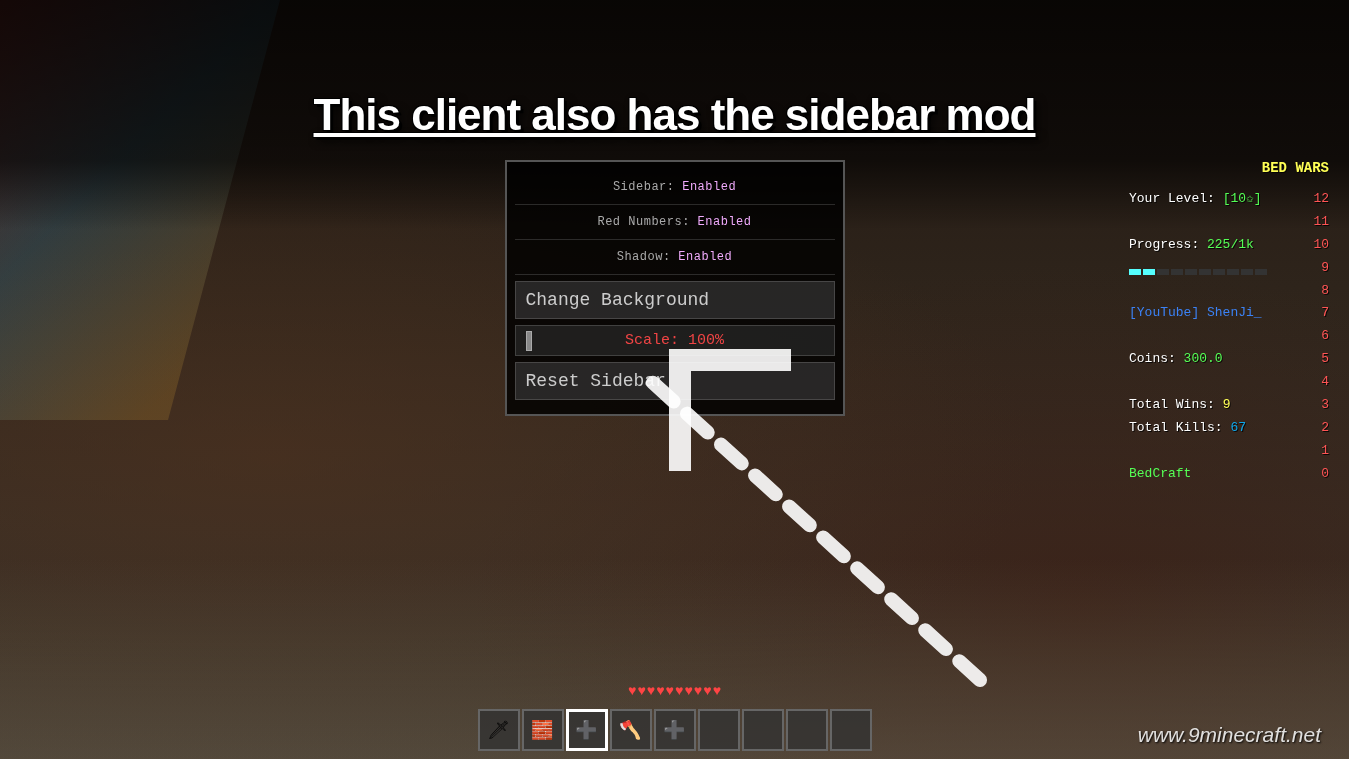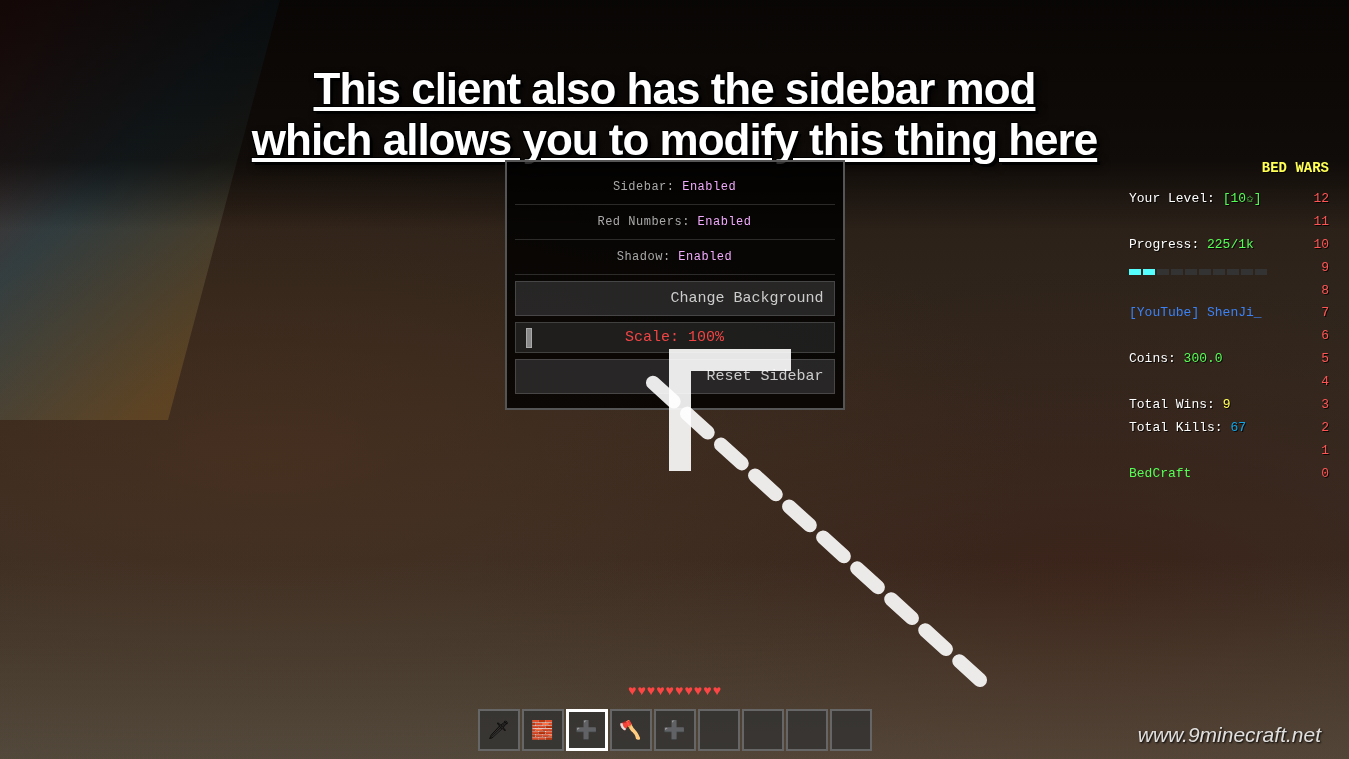--- a/index.html
+++ b/index.html
@@ -107,25 +107,25 @@
 
     .mc-divider {
       height: 1px;
       background: rgba(100,100,100,0.4);
       margin: 2px 0;
     }
 
     .mc-button {
       display: flex;
       align-items: center;
-      justify-content: flex-end;
+      justify-content: flex-start;
       padding: 8px 10px;
       background: rgba(60,60,60,0.6);
       border: 1px solid rgba(120,120,120,0.4);
-      font-size: 15px;
+      font-size: 18px;
       color: #cccccc;
       font-family: 'Courier New', monospace;
       cursor: pointer;
       margin: 2px 0;
     }
 
     .mc-slider-row {
       display: flex;
       align-items: center;
       justify-content: center;
@@ -287,21 +287,20 @@
 </head>
 <body>
 
 <div class="bg-layer"></div>
 <div class="left-decoration"></div>
 <div class="ground-overlay"></div>
 
 <div class="title-overlay">
   <div class="main-title">
     <span>This client also has the sidebar mod</span><br>
-    <span>which allows you to modify this thing here</span>
   </div>
 </div>
 
 <div class="mc-panel">
 
   <div class="mc-row">
     <span class="label-gray">Sidebar:</span>&nbsp;<span class="enabled">Enabled</span>
   </div>
 
   <div class="mc-divider"></div>

